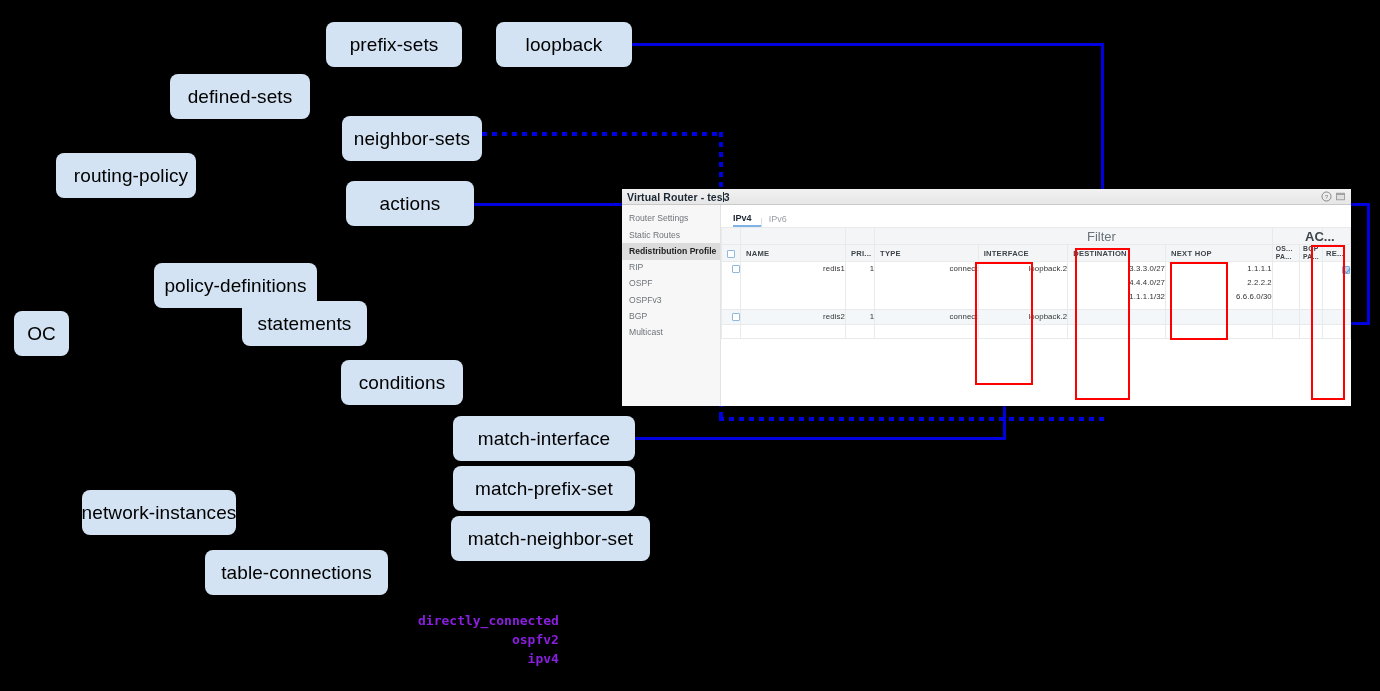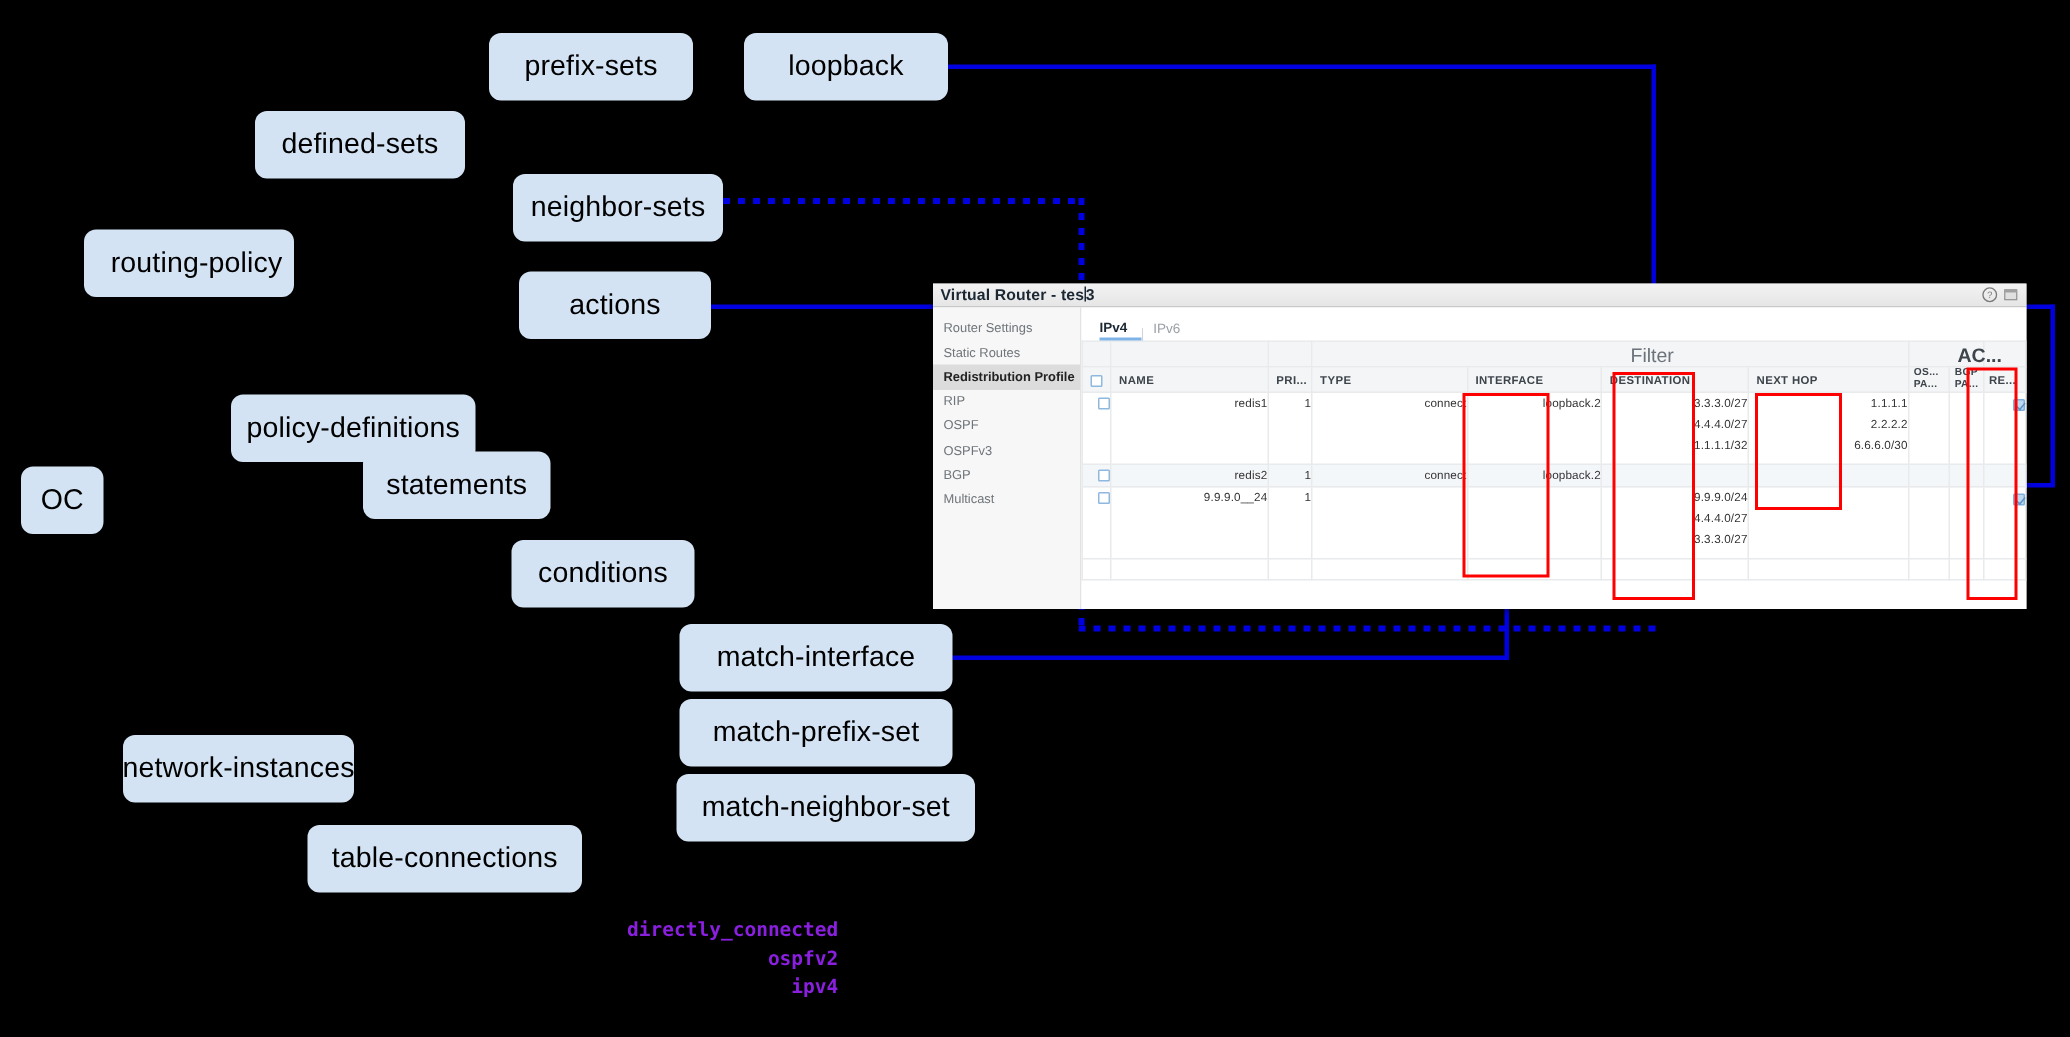--- a/index.html
+++ b/index.html
@@ -298,36 +298,20 @@
             <td>1</td>
             <td>connect</td>
             <td>loopback.2</td>
             <td></td>
             <td></td>
             <td></td>
             <td></td>
             <td class="cb"></td>
           </tr>
 
-          <tr class="datarow" style="height:48px;">
-            <td class="cb"><span class="chk"></span></td>
-            <td>9.9.9.0__24</td>
-            <td>1</td>
-            <td></td>
-            <td></td>
-            <td>
-              <div class="mline">9.9.9.0/24</div>
-              <div class="mline">4.4.4.0/27</div>
-              <div>3.3.3.0/27</div>
-            </td>
-            <td></td>
-            <td></td>
-            <td></td>
-            <td class="cb" style="vertical-align:top;padding-top:3px;"><span class="chk on"></span></td>
-          </tr>
 
           <tr class="datarow" style="height:14px;">
             <td></td>
             <td></td>
             <td></td>
             <td></td>
             <td></td>
             <td></td>
             <td></td>
             <td></td>

